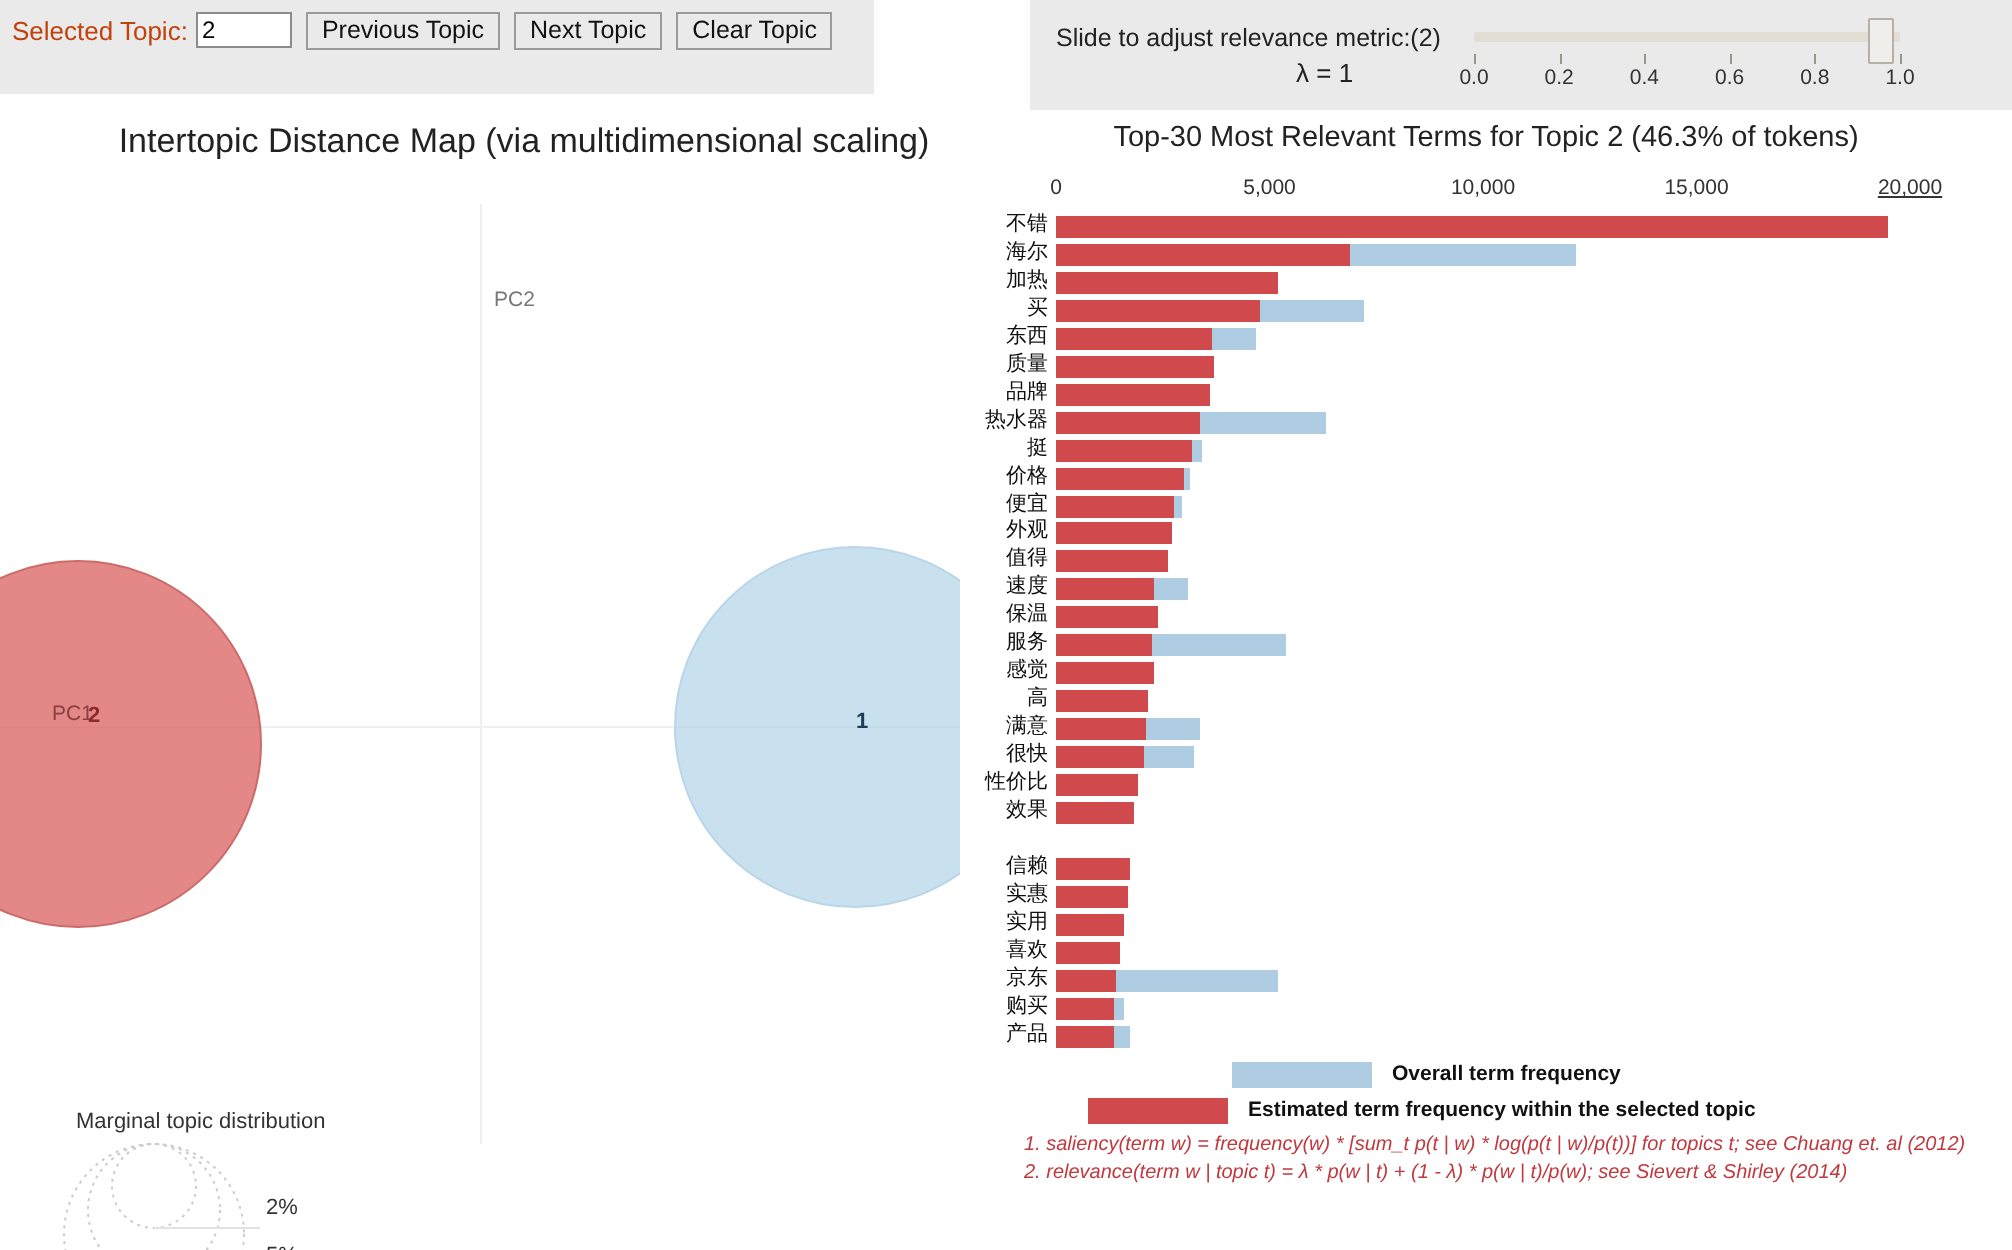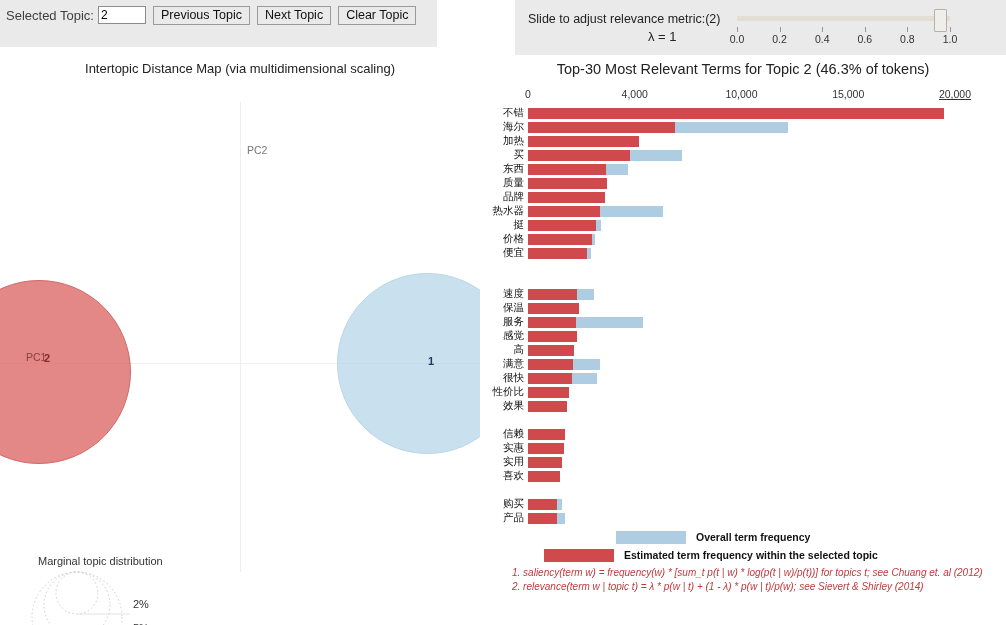--- a/index.html
+++ b/index.html
@@ -14,21 +14,21 @@
   }
   
   #topbar-left{
     position:absolute;left:0;top:0;width:437px;height:47px;
     background:#eaeaea;
     box-sizing:border-box;
     display:flex;align-items:flex-start;
     padding:6px 0 0 6px;
   }
   #topbar-left .lbl{
-    font-size:13px;color:#404040;line-height:20px;margin-right:4px;
+    font-size:13px;color:#c2410c;line-height:20px;margin-right:4px;
     white-space:nowrap;
   }
   #topic-input{
     width:48px;height:18px;font-size:12px;
     border:1px solid #8c8c8c;background:#fff;color:#000;
     padding:0 2px;box-sizing:border-box;
     font-family:"Liberation Sans",sans-serif;
     outline:none;
   }
   .ctl-btn{
@@ -76,21 +76,21 @@
     position:absolute;top:33px;font-size:10.5px;color:#333;
     text-align:center;width:30px;
   }
   
   #left-panel{
     position:absolute;left:0;top:47px;width:480px;height:578px;
     background:#fff;overflow:hidden;
   }
   #left-title{
     position:absolute;left:0;top:14px;width:480px;text-align:center;
-    font-size:13px;color:#222;
+    font-size:17px;color:#222;padding-left:22px;
   }
   #vline{
     position:absolute;left:240px;top:55px;width:1px;height:470px;
     background:#eeeeee;
   }
   #hline{
     position:absolute;left:0px;top:316px;width:480px;height:1px;
     background:#f0f0f0;
   }
   #pc2-label{
@@ -231,21 +231,21 @@
   </svg>
   <div class="mtd-pct" style="left:133px;top:551px;">2%</div>
   <div class="mtd-pct" style="left:133px;top:575px;">5%</div>
 
 </div>
 
 <div id="right-panel">
   <div id="right-title">Top-30 Most Relevant Terms for Topic 2 (46.3% of tokens)</div>
   <div id="axis-row">
       <div class="xaxis-label" style="left: 18px;">0</div>
-      <div class="xaxis-label" style="left: 124.75px;">4,000</div>
+      <div class="xaxis-label" style="left: 124.75px;">5,000</div>
       <div class="xaxis-label" style="left: 231.5px;">10,000</div>
       <div class="xaxis-label" style="left: 338.25px;">15,000</div>
       <div class="xaxis-label" style="left: 445px; text-decoration: underline;">20,000</div>
     </div>
   <div id="bars">
       <div class="bar-row" style="top: 0px;">
         <span class="bar-term">不错</span>
         <div class="bar-blue" style="width: 416.325px; background: rgb(174, 205, 227);"></div>
         <div class="bar-red" style="width: 416.325px; background: rgb(208, 73, 77);"></div>
       </div>
@@ -292,20 +292,30 @@
       <div class="bar-row" style="top: 139.5px;">
         <span class="bar-term">便宜</span>
         <div class="bar-blue" style="width: 62.9825px; background: rgb(174, 205, 227);"></div>
         <div class="bar-red" style="width: 58.7125px; background: rgb(208, 73, 77);"></div>
       </div>
       <div class="bar-row" style="top: 125.55px;">
         <span class="bar-term">价格</span>
         <div class="bar-blue" style="width: 67.2525px; background: rgb(174, 205, 227);"></div>
         <div class="bar-red" style="width: 64.05px; background: rgb(208, 73, 77);"></div>
       </div>
+      <div class="bar-row" style="top: 153.45px;">
+        <span class="bar-term">外观</span>
+        <div class="bar-blue" style="width: 57.645px; background: rgb(174, 205, 227);"></div>
+        <div class="bar-red" style="width: 57.645px; background: rgb(208, 73, 77);"></div>
+      </div>
+      <div class="bar-row" style="top: 167.4px;">
+        <span class="bar-term">值得</span>
+        <div class="bar-blue" style="width: 55.51px; background: rgb(174, 205, 227);"></div>
+        <div class="bar-red" style="width: 55.51px; background: rgb(208, 73, 77);"></div>
+      </div>
       <div class="bar-row" style="top: 181.35px;">
         <span class="bar-term">速度</span>
         <div class="bar-blue" style="width: 66.185px; background: rgb(174, 205, 227);"></div>
         <div class="bar-red" style="width: 49.105px; background: rgb(208, 73, 77);"></div>
       </div>
       <div class="bar-row" style="top: 195.3px;">
         <span class="bar-term">保温</span>
         <div class="bar-blue" style="width: 51.24px; background: rgb(174, 205, 227);"></div>
         <div class="bar-red" style="width: 51.24px; background: rgb(208, 73, 77);"></div>
       </div>
@@ -356,20 +366,25 @@
       </div>
       <div class="bar-row" style="top: 348.75px;">
         <span class="bar-term">实用</span>
         <div class="bar-blue" style="width: 34.16px; background: rgb(174, 205, 227);"></div>
         <div class="bar-red" style="width: 34.16px; background: rgb(208, 73, 77);"></div>
       </div>
       <div class="bar-row" style="top: 362.7px;">
         <span class="bar-term">喜欢</span>
         <div class="bar-blue" style="width: 32.025px; background: rgb(174, 205, 227);"></div>
         <div class="bar-red" style="width: 32.025px; background: rgb(208, 73, 77);"></div>
+      </div>
+      <div class="bar-row" style="top: 376.65px;">
+        <span class="bar-term">京东</span>
+        <div class="bar-blue" style="width: 111.02px; background: rgb(174, 205, 227);"></div>
+        <div class="bar-red" style="width: 29.89px; background: rgb(208, 73, 77);"></div>
       </div>
       <div class="bar-row" style="top: 404.55px;">
         <span class="bar-term">产品</span>
         <div class="bar-blue" style="width: 37.3625px; background: rgb(174, 205, 227);"></div>
         <div class="bar-red" style="width: 28.8225px; background: rgb(208, 73, 77);"></div>
       </div>
       <div class="bar-row" style="top: 390.6px;">
         <span class="bar-term">购买</span>
         <div class="bar-blue" style="width: 34.16px; background: rgb(174, 205, 227);"></div>
         <div class="bar-red" style="width: 28.8225px; background: rgb(208, 73, 77);"></div>

